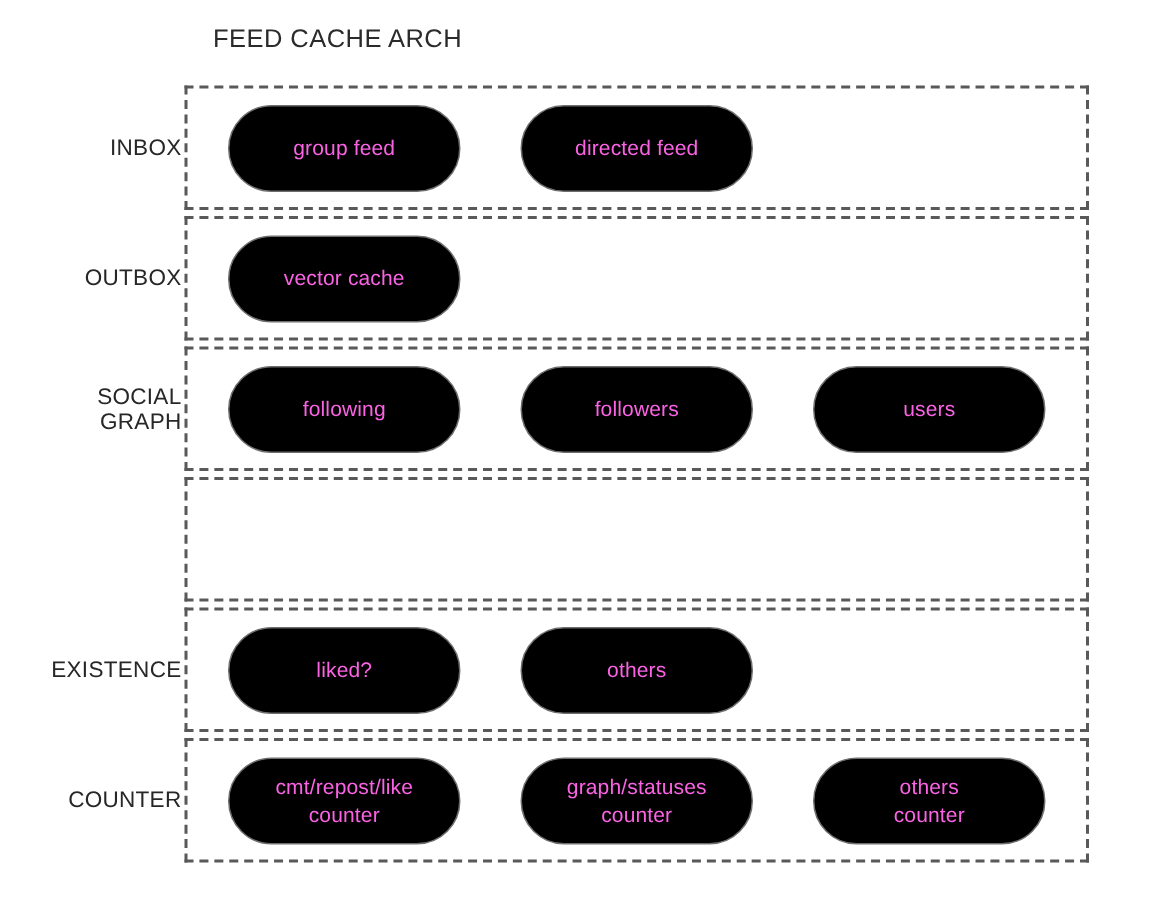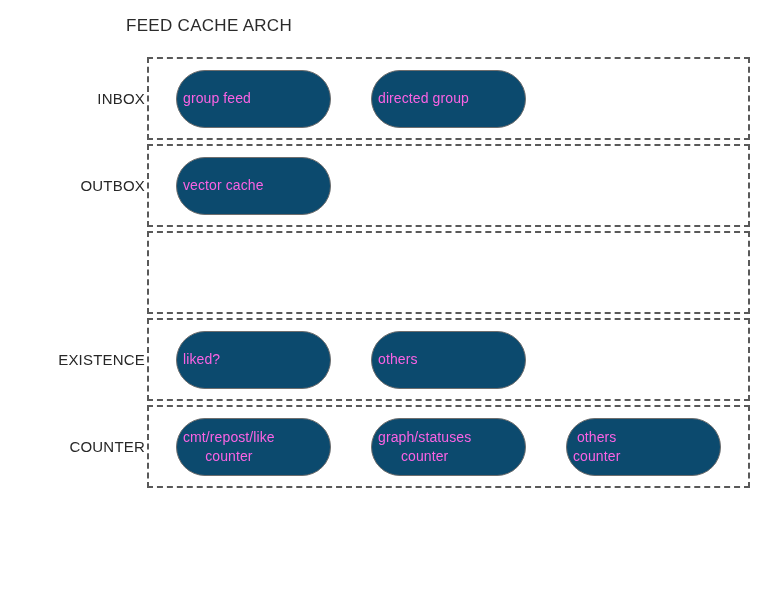--- a/index.html
+++ b/index.html
@@ -17,41 +17,40 @@
 
   #canvas {
     position: relative;
     width: 781px;
     height: 604px;
     background: #ffffff;
   }
 
   #diagram-title {
     position: absolute;
-    left: 126px;
+    left: 142px;
     top: 16px;
     font-size: 17px;
     letter-spacing: 0.3px;
     color: #2b2b2b;
     font-family: "Liberation Sans", sans-serif;
     white-space: nowrap;
   }
 
   #rows {
     position: absolute;
     left: 0px;
     top: 57px;
     width: 781px;
   }
 
   .row {
     position: relative;
     height: 83px;
     margin-bottom: 4px;
-    margin-left: 24px;
   }
 
   .row-label {
     position: absolute;
     left: 0px;
     top: 0px;
     width: 121px;
     height: 83px;
     display: flex;
     align-items: center;
@@ -87,25 +86,27 @@
     padding-left: 29px;
     box-sizing: border-box;
   }
 
   .pill {
     width: 155px;
     height: 58px;
     margin-right: 40px;
     border: 1.4px solid #6e6e6e;
     border-radius: 29px;
-    background: #0c4a6e;
+    background: #000000;
     display: flex;
     align-items: center;
+    justify-content: center;
     text-align: center;
     box-sizing: border-box;
+    text-decoration: underline;
   }
 
   .pill-label {
     font-size: 14px;
     line-height: 19px;
     color: #fb63e4;
     letter-spacing: 0.1px;
     font-family: "Liberation Sans", sans-serif;
     white-space: pre-line;
     padding: 0 6px;
@@ -120,30 +121,46 @@
 
   <div id="rows">
       <div class="row">
         <div class="row-label">INBOX</div>
         <div class="row-box"></div>
         <div class="pill-track">
           <div class="pill">
             <span class="pill-label">group feed</span>
           </div>
           <div class="pill">
-            <span class="pill-label">directed group</span>
+            <span class="pill-label">directed feed</span>
           </div>
         </div>
       </div>
       <div class="row">
         <div class="row-label">OUTBOX</div>
         <div class="row-box"></div>
         <div class="pill-track">
           <div class="pill">
             <span class="pill-label">vector cache</span>
+          </div>
+        </div>
+      </div>
+      <div class="row">
+        <div class="row-label">SOCIAL
+GRAPH</div>
+        <div class="row-box"></div>
+        <div class="pill-track">
+          <div class="pill">
+            <span class="pill-label">following</span>
+          </div>
+          <div class="pill">
+            <span class="pill-label">followers</span>
+          </div>
+          <div class="pill">
+            <span class="pill-label">users</span>
           </div>
         </div>
       </div>
       <div class="row">
         <div class="row-box"></div>
       </div>
       <div class="row">
         <div class="row-label">EXISTENCE</div>
         <div class="row-box"></div>
         <div class="pill-track">

